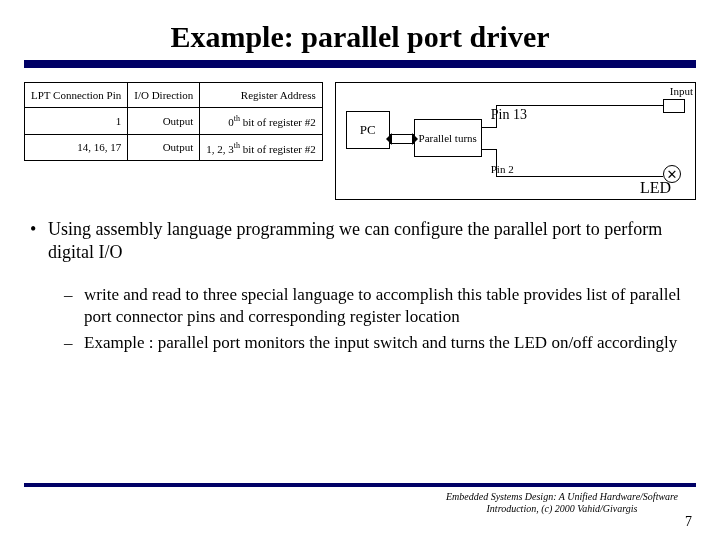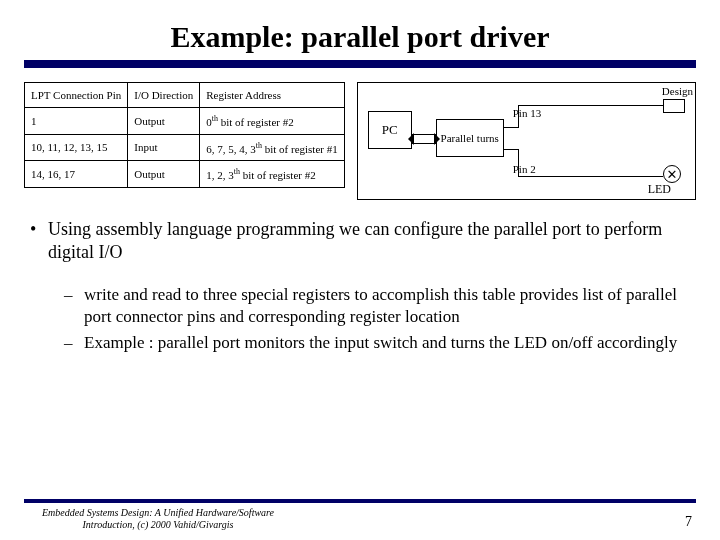--- a/index.html
+++ b/index.html
@@ -3,48 +3,48 @@
 <meta charset="utf-8">
 <style>
   * { box-sizing: border-box; margin: 0; padding: 0; }
   html, body { width: 720px; height: 540px; background: #fff; font-family: "Times New Roman", Times, serif; color: #000; }
   .slide { position: relative; width: 720px; height: 540px; padding: 16px 24px 24px 24px; }
   .title { font-size: 30px; text-align: center; margin-top: 4px; margin-bottom: 6px; }
   .title-rule { height: 8px; background: #000066; width: 100%; margin-bottom: 14px; }
   .upper { display: flex; align-items: flex-start; gap: 12px; margin-bottom: 18px; }
   .table-wrap { flex: 0 0 auto; }
   table { border-collapse: collapse; font-size: 11px; }
-  th, td { border: 1px solid #000; padding: 6px 6px; text-align: left; font-weight: normal; white-space: nowrap; }
+  th, td { border: 1px solid #000; padding: 6px 6px; text-align: right; font-weight: normal; white-space: nowrap; }
   th { font-weight: normal; }
   sup { font-size: 8px; }
   .diagram { flex: 1 1 auto; border: 1px solid #000; height: 118px; position: relative; background: #fff; }
   .pc-box { position: absolute; left: 10px; top: 28px; width: 44px; height: 38px; border: 1px solid #000; display: flex; align-items: center; justify-content: center; font-size: 13px; }
   .pp-box { position: absolute; left: 78px; top: 36px; width: 68px; height: 38px; border: 1px solid #000; display: flex; align-items: center; justify-content: center; font-size: 11px; }
   .bus { position: absolute; left: 54px; top: 51px; width: 24px; height: 10px; }
   .bus:before, .bus:after { content: ""; position: absolute; left: 0; width: 100%; height: 1px; background: #000; }
   .bus:before { top: 0; } .bus:after { bottom: 0; }
   .bus-tri-l { position: absolute; left: 50px; top: 50px; width: 0; height: 0; border-right: 6px solid #000; border-top: 6px solid transparent; border-bottom: 6px solid transparent; }
   .bus-tri-r { position: absolute; left: 76px; top: 50px; width: 0; height: 0; border-left: 6px solid #000; border-top: 6px solid transparent; border-bottom: 6px solid transparent; }
   .wire { position: absolute; background: #000; }
-  .pin13-lbl { position: absolute; left: 155px; top: 24px; font-size: 11px; }
+  .pin13-lbl { position: absolute; left: 155px; top: 24px; font-size: 14px; }
   .pin2-lbl { position: absolute; left: 155px; top: 80px; font-size: 11px; }
   .switch-lbl { position: absolute; right: 2px; top: 2px; font-size: 11px; }
-  .led-lbl { position: absolute; right: 24px; bottom: 2px; font-size: 12px; margin-left: 32px; }
+  .led-lbl { position: absolute; right: 24px; bottom: 2px; font-size: 16px; margin-left: 32px; }
   .switch-box { position: absolute; right: 10px; top: 16px; width: 22px; height: 14px; border: 1px solid #000; }
   .led-circle { position: absolute; right: 14px; bottom: 16px; width: 18px; height: 18px; border: 1px solid #000; border-radius: 50%; display:flex; align-items:center; justify-content:center; }
   .led-x { font-size: 13px; line-height: 1; }
   .content { font-size: 18px; line-height: 1.28; }
   .content ul { list-style: none; padding-left: 24px; }
   .b1 { margin-bottom: 20px; }
   .b1:before { content: "•"; display: inline-block; width: 18px; margin-left: -18px; }
   .b2 { font-size: 17px; padding-left: 36px; margin-top: 4px; }
   .b2:before { content: "–"; display: inline-block; width: 20px; margin-left: -20px; }
   .footer { position: absolute; bottom: 10px; left: 0; width: 100%; }
   .footer-rule { height: 4px; background: #000066; margin: 0 24px 4px 24px; }
-  .footer-row { display: flex; justify-content: space-between; align-items: flex-end; padding: 0 28px; }
+  .footer-row { display: flex; justify-content: space-between; align-items: flex-end; padding: 0 28px; flex-direction: column; }
   .footer-text { font-style: italic; font-size: 10px; line-height: 1.15; text-align: center; width: 260px; }
   .page-num { font-size: 14px; }
 </style>
 </head>
 <body>
 
 <div class="slide">
   <h1 class="title">Example: parallel port driver</h1>
   <div class="title-rule"></div>
 
@@ -56,43 +56,38 @@
           <th>LPT Connection Pin</th>
           <th>I/O Direction</th>
           <th>Register Address</th>
         </tr>
         <tr>
           <td>1</td>
           <td>Output</td>
           <td><span>0</span><sup>th</sup><span> bit of register #2</span></td>
         </tr>
         <tr>
-          <td>10, 11, 12, 13, 15</td>
-          <td>Input</td>
-          <td><span>6, 7, 5, 4, 3</span><sup>th</sup><span> bit of register #1</span></td>
-        </tr>
-        <tr>
           <td>14, 16, 17</td>
           <td>Output</td>
           <td><span>1, 2, 3</span><sup>th</sup><span> bit of register #2</span></td>
         </tr>
       </tbody>
         </table>
     </div>
 
     <div class="diagram">
       <div class="pc-box">PC</div>
       <div class="bus"></div>
       <div class="bus-tri-l"></div>
       <div class="bus-tri-r"></div>
       <div class="pp-box">Parallel turns</div>
 
       <div class="pin13-lbl">Pin 13</div>
       <div class="pin2-lbl">Pin 2</div>
-      <div class="switch-lbl">Design</div>
+      <div class="switch-lbl">Input</div>
       <div class="led-lbl">LED</div>
 
       <div class="wire" style="left:146px; top:44px; width:1px; height:-0px;"></div>
       <div class="wire" style="left:146px; top:44px; width:1px; height:1px;"></div>
       <div class="wire" style="left:146px; top:44px; height:1px; width:14px;"></div>
       <div class="wire" style="left:160px; top:22px; width:1px; height:23px;"></div>
       <div class="wire" style="left:160px; top:22px; height:1px; right:32px;"></div>
 
       <div class="wire" style="left:146px; top:66px; height:1px; width:14px;"></div>
       <div class="wire" style="left:160px; top:66px; width:1px; height:27px;"></div>
@@ -101,21 +96,21 @@
       <div class="switch-box"></div>
       <div class="led-circle">
           <span class="led-x">✕</span>
         </div>
     </div>
   </div>
 
   <div class="content">
     <ul>
       <li class="b1">Using assembly language programming we can configure the parallel port to perform digital I/O</li>
-      <li class="b2">write and read to three special registers to accomplish this table provides list of parallel port connector pins and corresponding register location</li>
+      <li class="b2">write and read to three special language to accomplish this table provides list of parallel port connector pins and corresponding register location</li>
       <li class="b2">Example : parallel port monitors the input switch and turns the LED on/off accordingly</li>
     </ul>
   </div>
 
   <div class="footer">
     <div class="footer-rule"></div>
     <div class="footer-row">
       <div class="footer-text">Embedded Systems Design: A Unified Hardware/Software Introduction, (c) 2000 Vahid/Givargis</div>
       <div class="page-num">7</div>
     </div>

